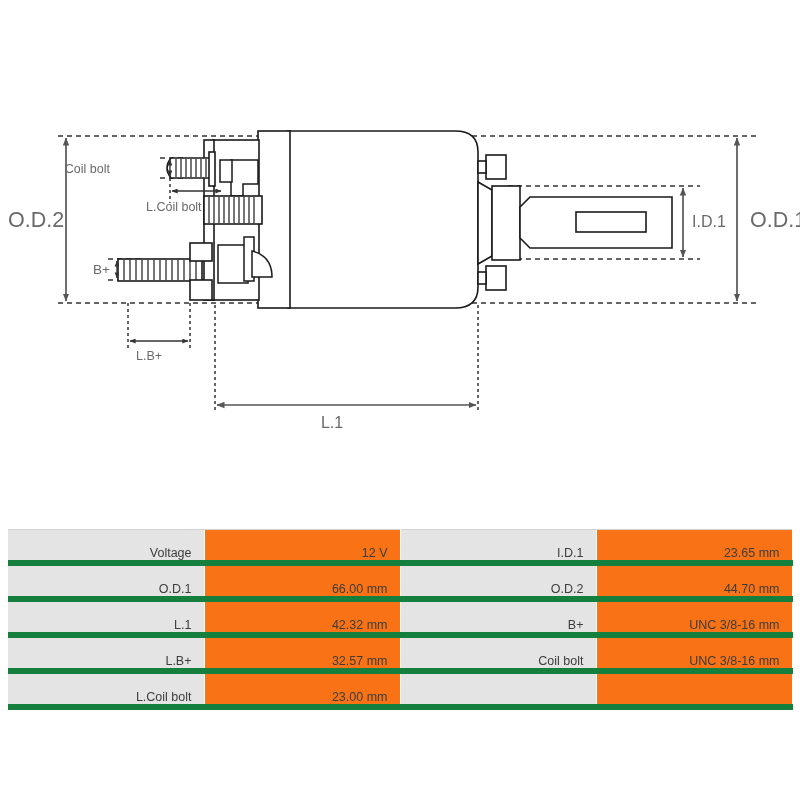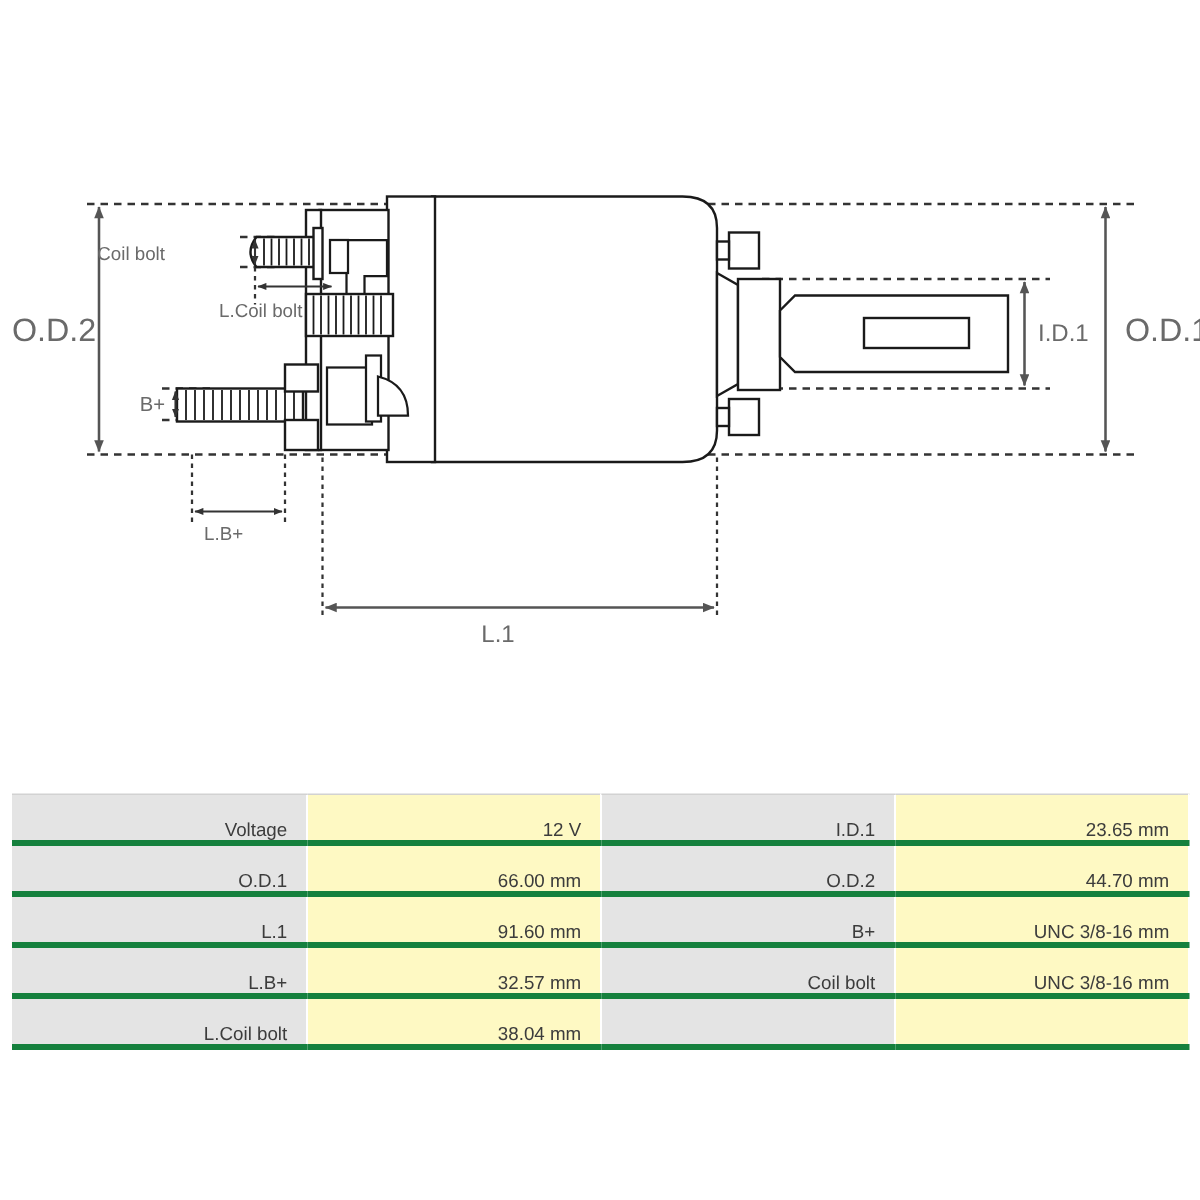--- a/index.html
+++ b/index.html
@@ -39,30 +39,30 @@
   table.spec-table tr {
     height: 27px;
   }
   table.spec-table td {
     height: 27px;
     padding: 16px 12px 0 10px;
     font-size: 12.5px;
     color: #3c3c3c;
     text-align: right;
     vertical-align: middle;
-    border-bottom: 4px solid #15803d;
+    border-bottom: 6px solid #15803d;
     box-sizing: border-box;
     white-space: nowrap;
     overflow: hidden;
   }
   table.spec-table td.label-cell {
     background: #e4e4e4;
   }
   table.spec-table td.value-cell {
-    background: #fef9c3;
+    background: #f97316;
     border-left: 1px solid #ffffff;
     border-right: 1px solid #ffffff;
   }
   table.spec-table tr:first-child td {
     border-top: 1px solid #d2d2d2;
   }
   col.c1 { width: 196px; }
   col.c2 { width: 196px; }
   col.c3 { width: 196px; }
   col.c4 { width: 196px; }
@@ -267,31 +267,31 @@
         <td class="value-cell">23.65 mm</td>
       </tr>
       <tr>
         <td class="label-cell">O.D.1</td>
         <td class="value-cell">66.00 mm</td>
         <td class="label-cell">O.D.2</td>
         <td class="value-cell">44.70 mm</td>
       </tr>
       <tr>
         <td class="label-cell">L.1</td>
-        <td class="value-cell">91.60 mm</td>
+        <td class="value-cell">42.32 mm</td>
         <td class="label-cell">B+</td>
         <td class="value-cell">UNC 3/8-16 mm</td>
       </tr>
       <tr>
         <td class="label-cell">L.B+</td>
         <td class="value-cell">32.57 mm</td>
         <td class="label-cell">Coil bolt</td>
         <td class="value-cell">UNC 3/8-16 mm</td>
       </tr>
       <tr>
         <td class="label-cell">L.Coil bolt</td>
-        <td class="value-cell">38.04 mm</td>
+        <td class="value-cell">23.00 mm</td>
         <td class="label-cell"></td>
         <td class="value-cell"></td>
       </tr>
     </tbody>
   </table>
 </div>
 
 </body></html>

